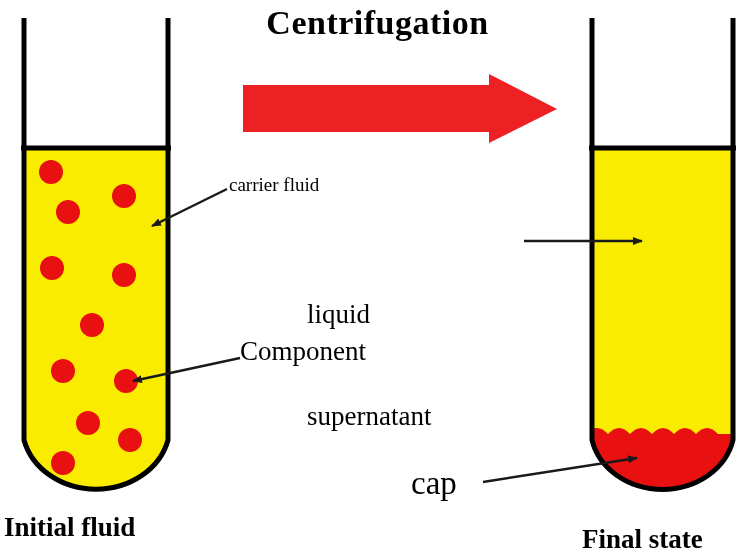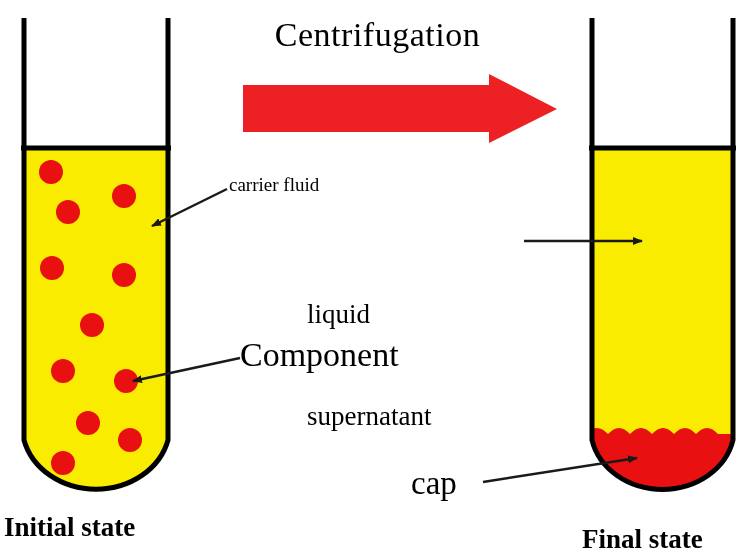--- a/index.html
+++ b/index.html
@@ -23,42 +23,42 @@
     height: 552px;
   }
   .txt {
     position: absolute;
     white-space: pre;
     color: #000000;
     font-family: "Liberation Serif", "DejaVu Serif", serif;
   }
   #title-text {
     left: 0;
-    top: 16px;
+    top: 4px;
     width: 755px;
     text-align: center;
     font-size: 34px;
-    font-weight: normal;
+    font-weight: bold;
     letter-spacing: 0.5px;
   }
   #label-carrier-fluid {
     left: 229px;
     top: 174px;
     font-size: 19px;
   }
   #label-supernatant {
     left: 307px;
     top: 229px;
     font-size: 27px;
     line-height: 34px;
   }
   #label-component {
     left: 240px;
     top: 336px;
-    font-size: 34px;
+    font-size: 27px;
   }
   #label-cap {
     left: 411px;
     top: 465px;
     font-size: 33px;
   }
   #label-initial-state {
     left: 4px;
     top: 512px;
     font-size: 27px;
@@ -150,17 +150,17 @@
 
   <div id="label-supernatant" class="txt">
     <div>liquid</div>
     <div>supernatant</div>
   </div>
 
   <div class="txt" id="label-component">Component</div>
 
   <div class="txt" id="label-cap">cap</div>
 
-  <div class="txt" id="label-initial-state">Initial state</div>
+  <div class="txt" id="label-initial-state">Initial fluid</div>
 
   <div class="txt" id="label-final-state">Final state</div>
 
 </div>
 
 </body></html>

